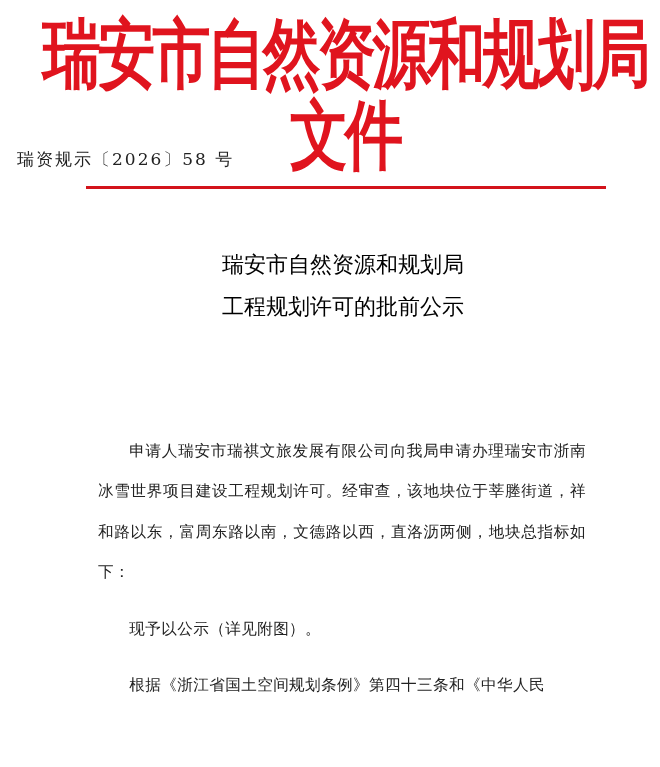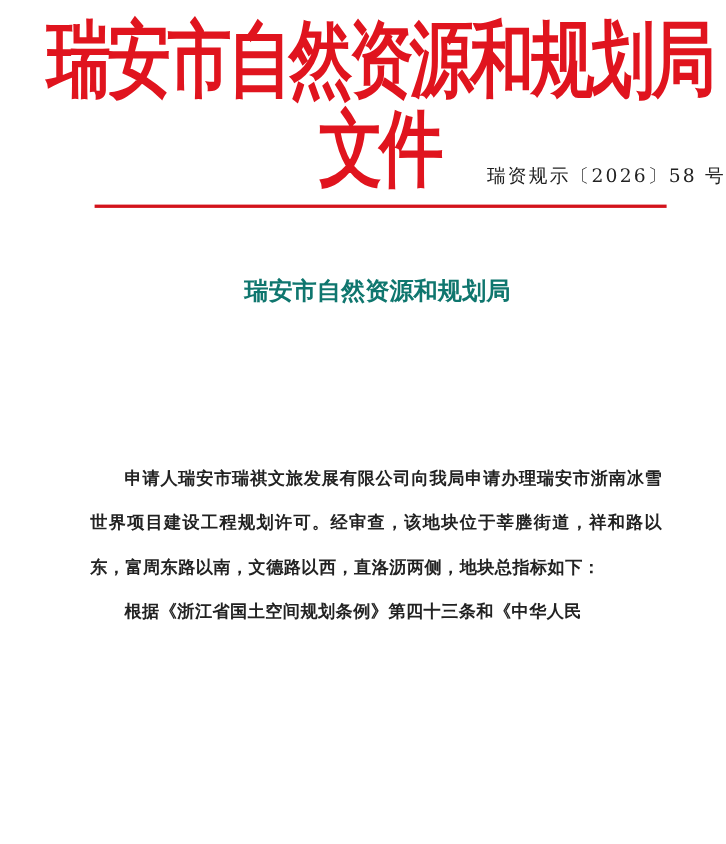--- a/index.html
+++ b/index.html
@@ -19,59 +19,61 @@
     letter-spacing: -3px;
     color: #e0141e;
     transform: scaleY(1.3);
     transform-origin: top center;
     line-height: 62px;
     padding-left: 30px;
     box-sizing: border-box;
   }
   .doc-number {
     position: absolute; left: 0; top: 148px; width: 660px;
-    text-align: right;
+    text-align: left;
     font-size: 17px;
     letter-spacing: 2px;
     color: #222;
-    padding-left: 36px; box-sizing: border-box;
+    padding-left: 17px; box-sizing: border-box;
   }
   .red-rule {
     position: absolute; left: 86px; top: 186px; width: 520px; height: 3px;
     background: #d3131b;
   }
   .title-block {
     position: absolute; left: 0; top: 244px; width: 660px;
     text-align: center;
-    font-weight: bold;
+    font-weight: normal;
     font-size: 22px;
     line-height: 42px;
-    color: #0f766e;
+    color: #000000;
     padding-left: 26px; box-sizing: border-box;
   }
   .title-block div { white-space: nowrap; }
   .body-text {
     position: absolute; left: 82px; top: 415px; width: 520px;
     font-size: 15.6px;
     line-height: 40.4px;
     color: #222;
     letter-spacing: 0.4px;
   }
-  .para { margin: 0; text-align: justify; font-weight: bold; }
+  .para { margin: 16px; text-align: justify; }
   .indent { text-indent: 2em; }
 </style>
 </head>
 <body>
 
 <div class="masthead">瑞安市自然资源和规划局文件</div>
 
 <div class="doc-number">瑞资规示〔2026〕58 号</div>
 
 <div class="red-rule"></div>
 
 <div class="title-block">
   <div>瑞安市自然资源和规划局</div>
+  <div>工程规划许可的批前公示</div>
 </div>
 
 <div class="body-text">
   <p class="para indent">申请人瑞安市瑞祺文旅发展有限公司向我局申请办理瑞安市浙南冰雪世界项目建设工程规划许可。经审查，该地块位于莘塍街道，祥和路以东，富周东路以南，文德路以西，直洛沥两侧，地块总指标如下：</p>
+  <p class="para indent">现予以公示（详见附图）。</p>
   <p class="para indent">根据《浙江省国土空间规划条例》第四十三条和《中华人民</p>
 </div>
 
 </body></html>

